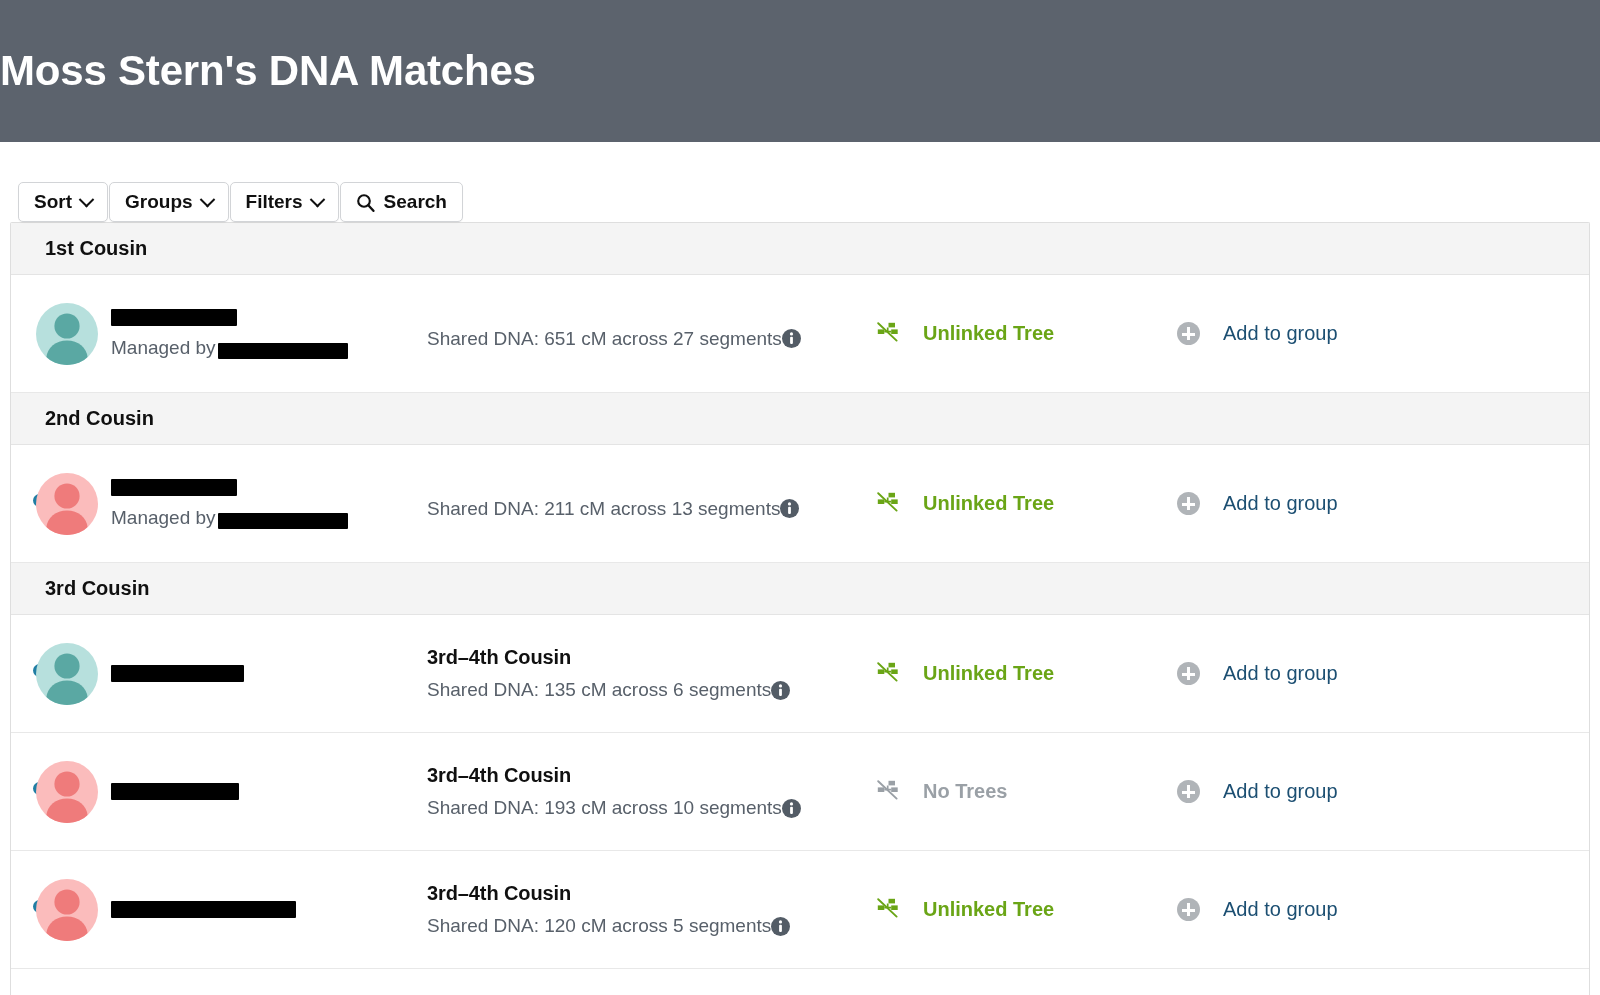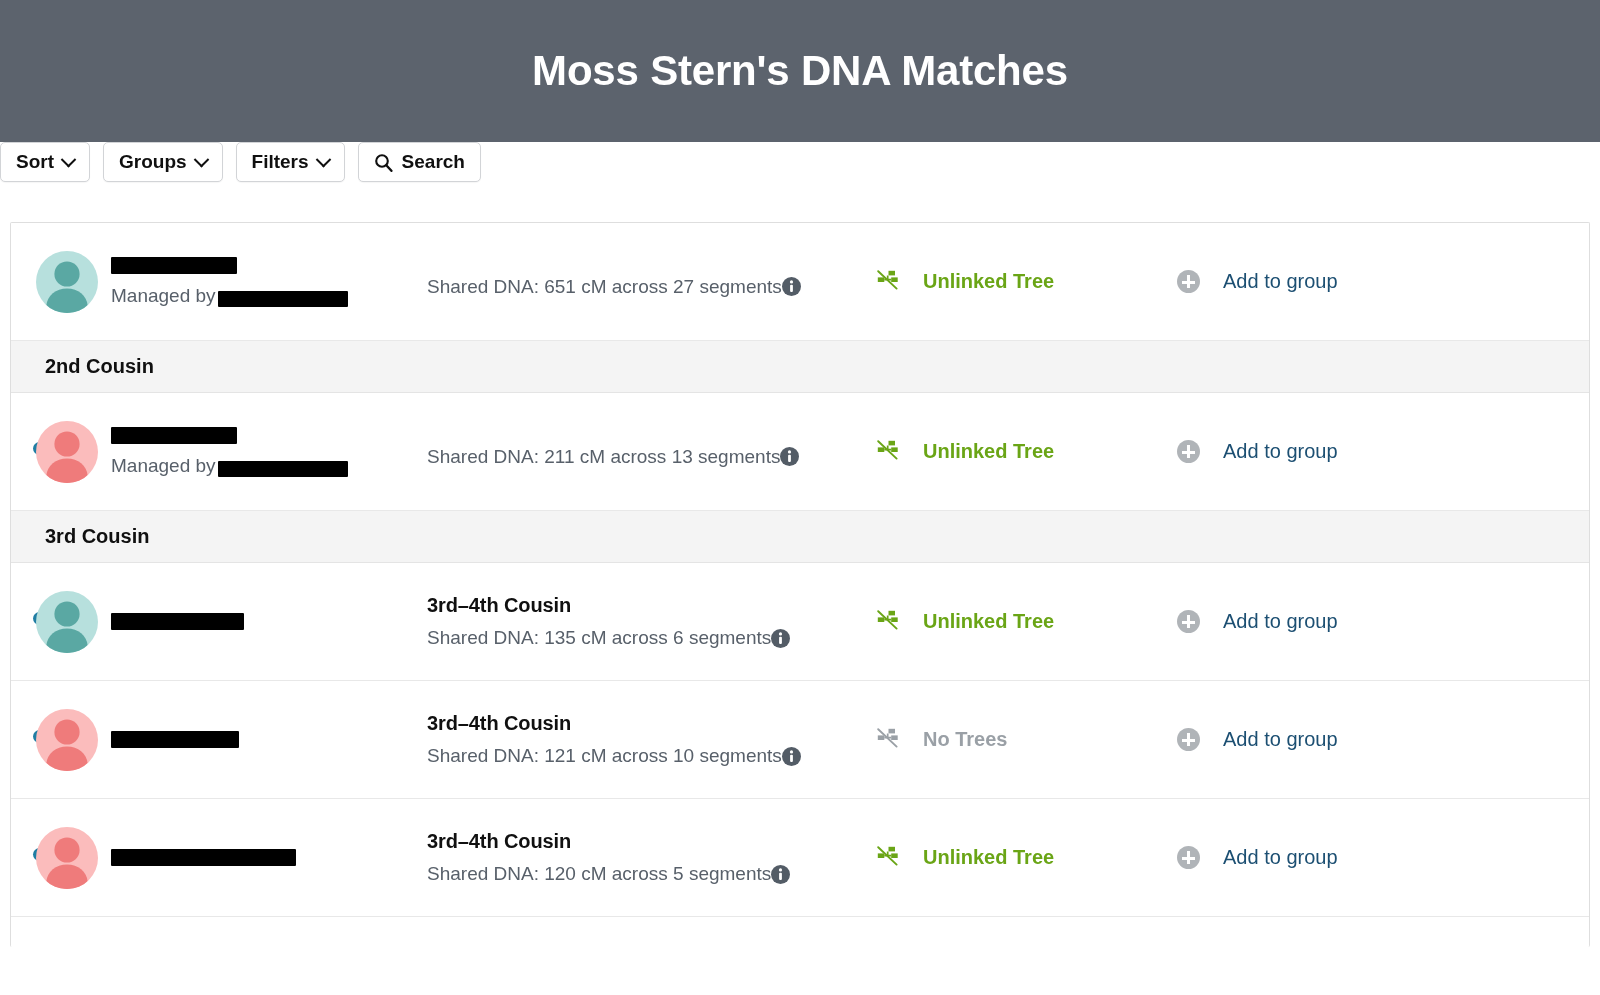--- a/index.html
+++ b/index.html
@@ -11,37 +11,37 @@
     font-family: "Liberation Sans", sans-serif;
     -webkit-font-smoothing: antialiased;
   }
 
   
   .page-header {
     height: 142px;
     background: #5c636d;
     display: flex;
     align-items: center;
-    justify-content: center;
+    justify-content: flex-start;
   }
   .page-header h1 {
     color: #ffffff;
     font-size: 42px;
     font-weight: bold;
     letter-spacing: -0.2px;
     line-height: 1;
   }
 
   
   .toolbar {
     height: 80px;
     display: flex;
-    align-items: flex-start;
-    gap: 13px;
-    padding: 0 0;
+    align-items: flex-end;
+    gap: 1px;
+    padding: 0 18px;
     background: #ffffff;
   }
   .tb-btn {
     height: 40px;
     background: #ffffff;
     border: 1px solid #d2d4d7;
     border-radius: 5px;
     padding: 0 15px;
     display: inline-flex;
     align-items: center;
@@ -216,20 +216,21 @@
         <circle cx="8" cy="8" r="5.8" fill="none" stroke="#101010" stroke-width="2.1"></circle>
         <line x1="12.3" y1="12.3" x2="17.4" y2="17.8" stroke="#101010" stroke-width="2.4" stroke-linecap="round"></line>
       </svg>
     </span>
     <span>Search</span>
   </button>
 
 </div>
 
 <div class="matches-card" id="matches-card">
+    <div class="group-header">1st Cousin</div>
     <div class="match-row">
       <div class="col-person">
         <div class="avatar male">
           <svg viewBox="0 0 62 62">
             <circle cx="31" cy="23" r="12.6" fill="#5aa8a3"></circle>
             <path d="M31 37.5c-11.2 0-19.6 6.6-20.8 17.5 5.4 5 12.8 7 20.8 7s15.4-2 20.8-7C50.6 44.1 42.2 37.5 31 37.5z" fill="#5aa8a3"></path>
           </svg>
         </div>
         <div class="person-text">
           <span class="name-bar" style="width:126px"></span>
@@ -362,21 +363,21 @@
             <path d="M31 37.5c-11.2 0-19.6 6.6-20.8 17.5 5.4 5 12.8 7 20.8 7s15.4-2 20.8-7C50.6 44.1 42.2 37.5 31 37.5z" fill="#ef7b7b"></path>
           </svg>
         </div>
         <div class="person-text">
           <span class="name-bar" style="width:128px"></span>
         </div>
       </div>
       <div class="col-rel">
         <div class="rel-title">3rd–4th Cousin</div>
         <div class="rel-sub">
-          <span>Shared DNA: 121 cM across 10 segments</span>
+          <span>Shared DNA: 193 cM across 10 segments</span>
           <span class="info-icon">
             <svg width="19" height="19" viewBox="0 0 19 19">
               <circle cx="9.5" cy="9.5" r="9.5" fill="#535c66"></circle>
               <circle cx="9.5" cy="4.9" r="1.6" fill="#fff"></circle>
               <rect x="8.1" y="7.7" width="2.8" height="7.3" rx="1" fill="#fff"></rect>
             </svg>
           </span>
         </div>
       </div>
       <div class="col-tree">

